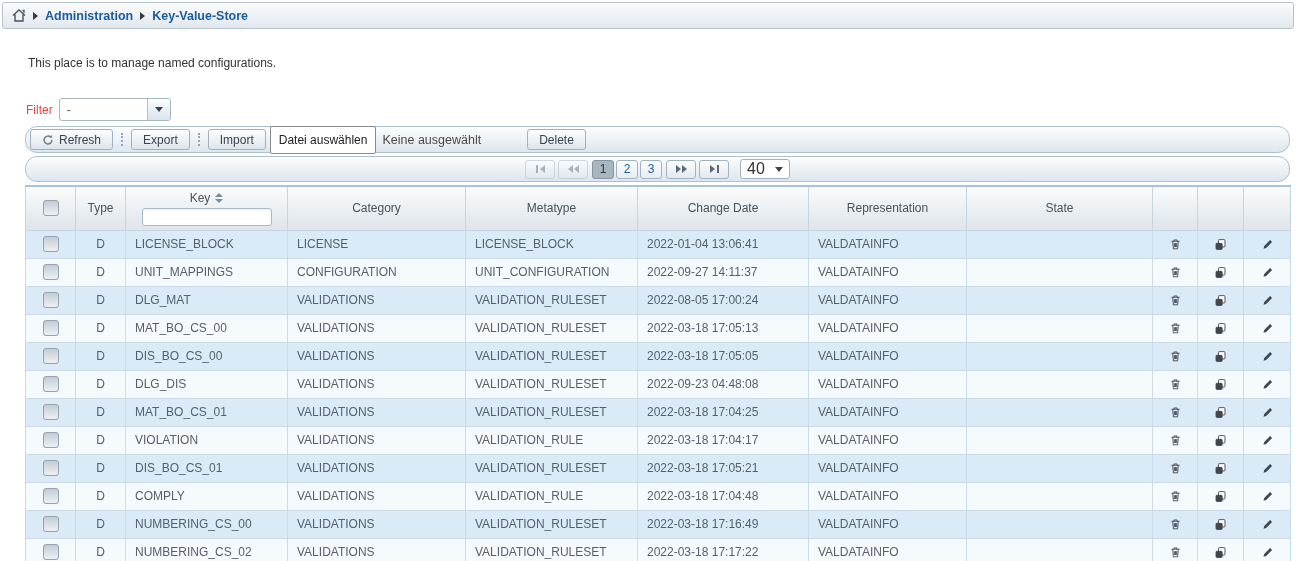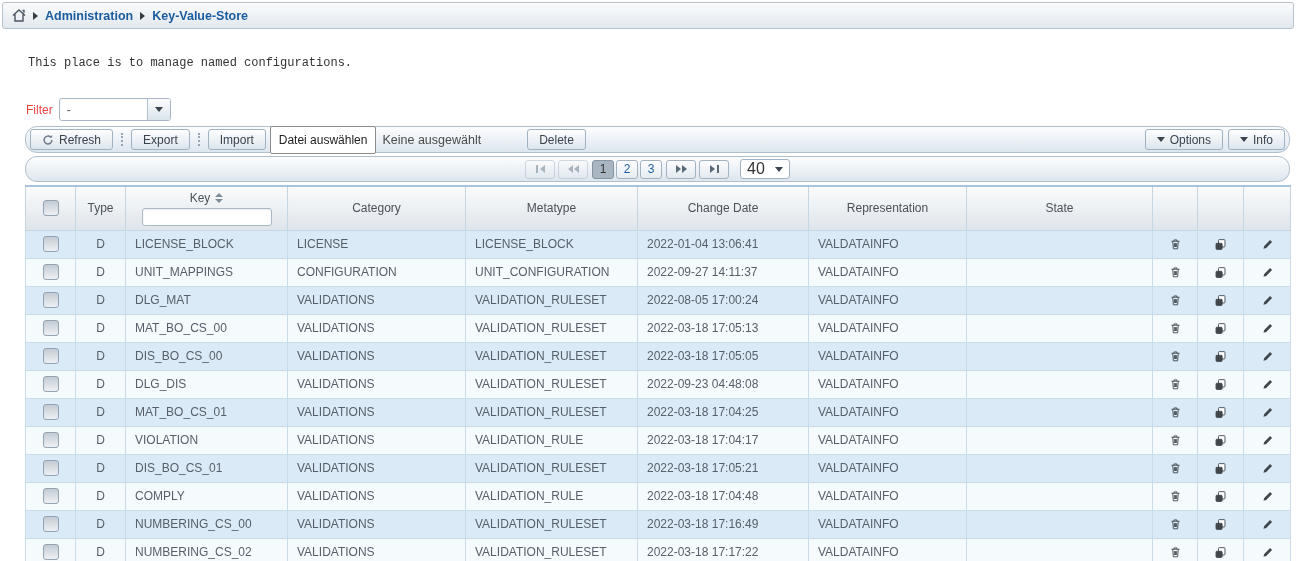--- a/index.html
+++ b/index.html
@@ -10,21 +10,21 @@
   .breadcrumb-bar { margin:2px; height:27px; border:1px solid #b6c3ce; border-radius:3px;
     background:linear-gradient(#fafbfc,#e2e8ee); display:flex; align-items:center;
     padding-left:9px; gap:7px; }
   .bc-home { display:flex; align-items:center; cursor:pointer; }
   .bc-sep { width:0; height:0; border-left:5px solid #333c44; border-top:4px solid transparent;
     border-bottom:4px solid transparent; display:inline-block; }
   .bc-link { color:#1a5c9e; font-weight:bold; font-size:12.5px; cursor:pointer; }
   .breadcrumb-items { display:flex; align-items:center; gap:7px; }
 
   
-  .intro { margin:27px 0 0 28px; font-size:12px; color:#333;font-family:Liberation Mono, monospace; }
+  .intro { margin:27px 0 0 28px; font-size:12px; color:#333; }
 
   
   .filter-row { margin:28px 0 0 26px; display:flex; align-items:center; gap:6px; }
   .filter-label { font-size:12px; color:#ef4444; }
   .dropdown { width:112px; height:23px; border:1px solid #a7b6c4; border-radius:3px;
     background:#fff; display:flex; overflow:hidden; }
   .dropdown .dd-value { flex:1; font-size:12px; color:#555; padding:4px 0 0 7px; }
   .dropdown .dd-btn { width:23px; background:linear-gradient(#fdfdfe,#dbe4ec);
     border-left:1px solid #b3c1cd; display:flex; align-items:center; justify-content:center; cursor:pointer; }
   .tri-down { width:0; height:0; border-left:4px solid transparent; border-right:4px solid transparent;
@@ -133,30 +133,20 @@
   </button>
   <span class="tb-sep"></span>
   <button class="tb-btn">
     <span>Import</span>
   </button>
   <button class="file-btn">Datei auswählen</button>
   <span class="file-status">Keine ausgewählt</span>
   <button class="tb-btn delete-btn">
     <span>Delete</span>
   </button>
-  <span class="right-group">
-    <button class="tb-btn">
-      <i class="tri-down"></i>
-      <span>Options</span>
-    </button>
-    <button class="tb-btn">
-      <i class="tri-down"></i>
-      <span>Info</span>
-    </button>
-  </span>
 </div>
 
 <div class="paginator-bar">
   <span class="pg-btn disabled">
     <i class="pg-bar-l"></i>
       <i class="pg-tri-l"></i>
   </span>
   <span class="pg-btn disabled">
     <i class="pg-tri-l"></i>
       <i class="pg-tri-l"></i>

